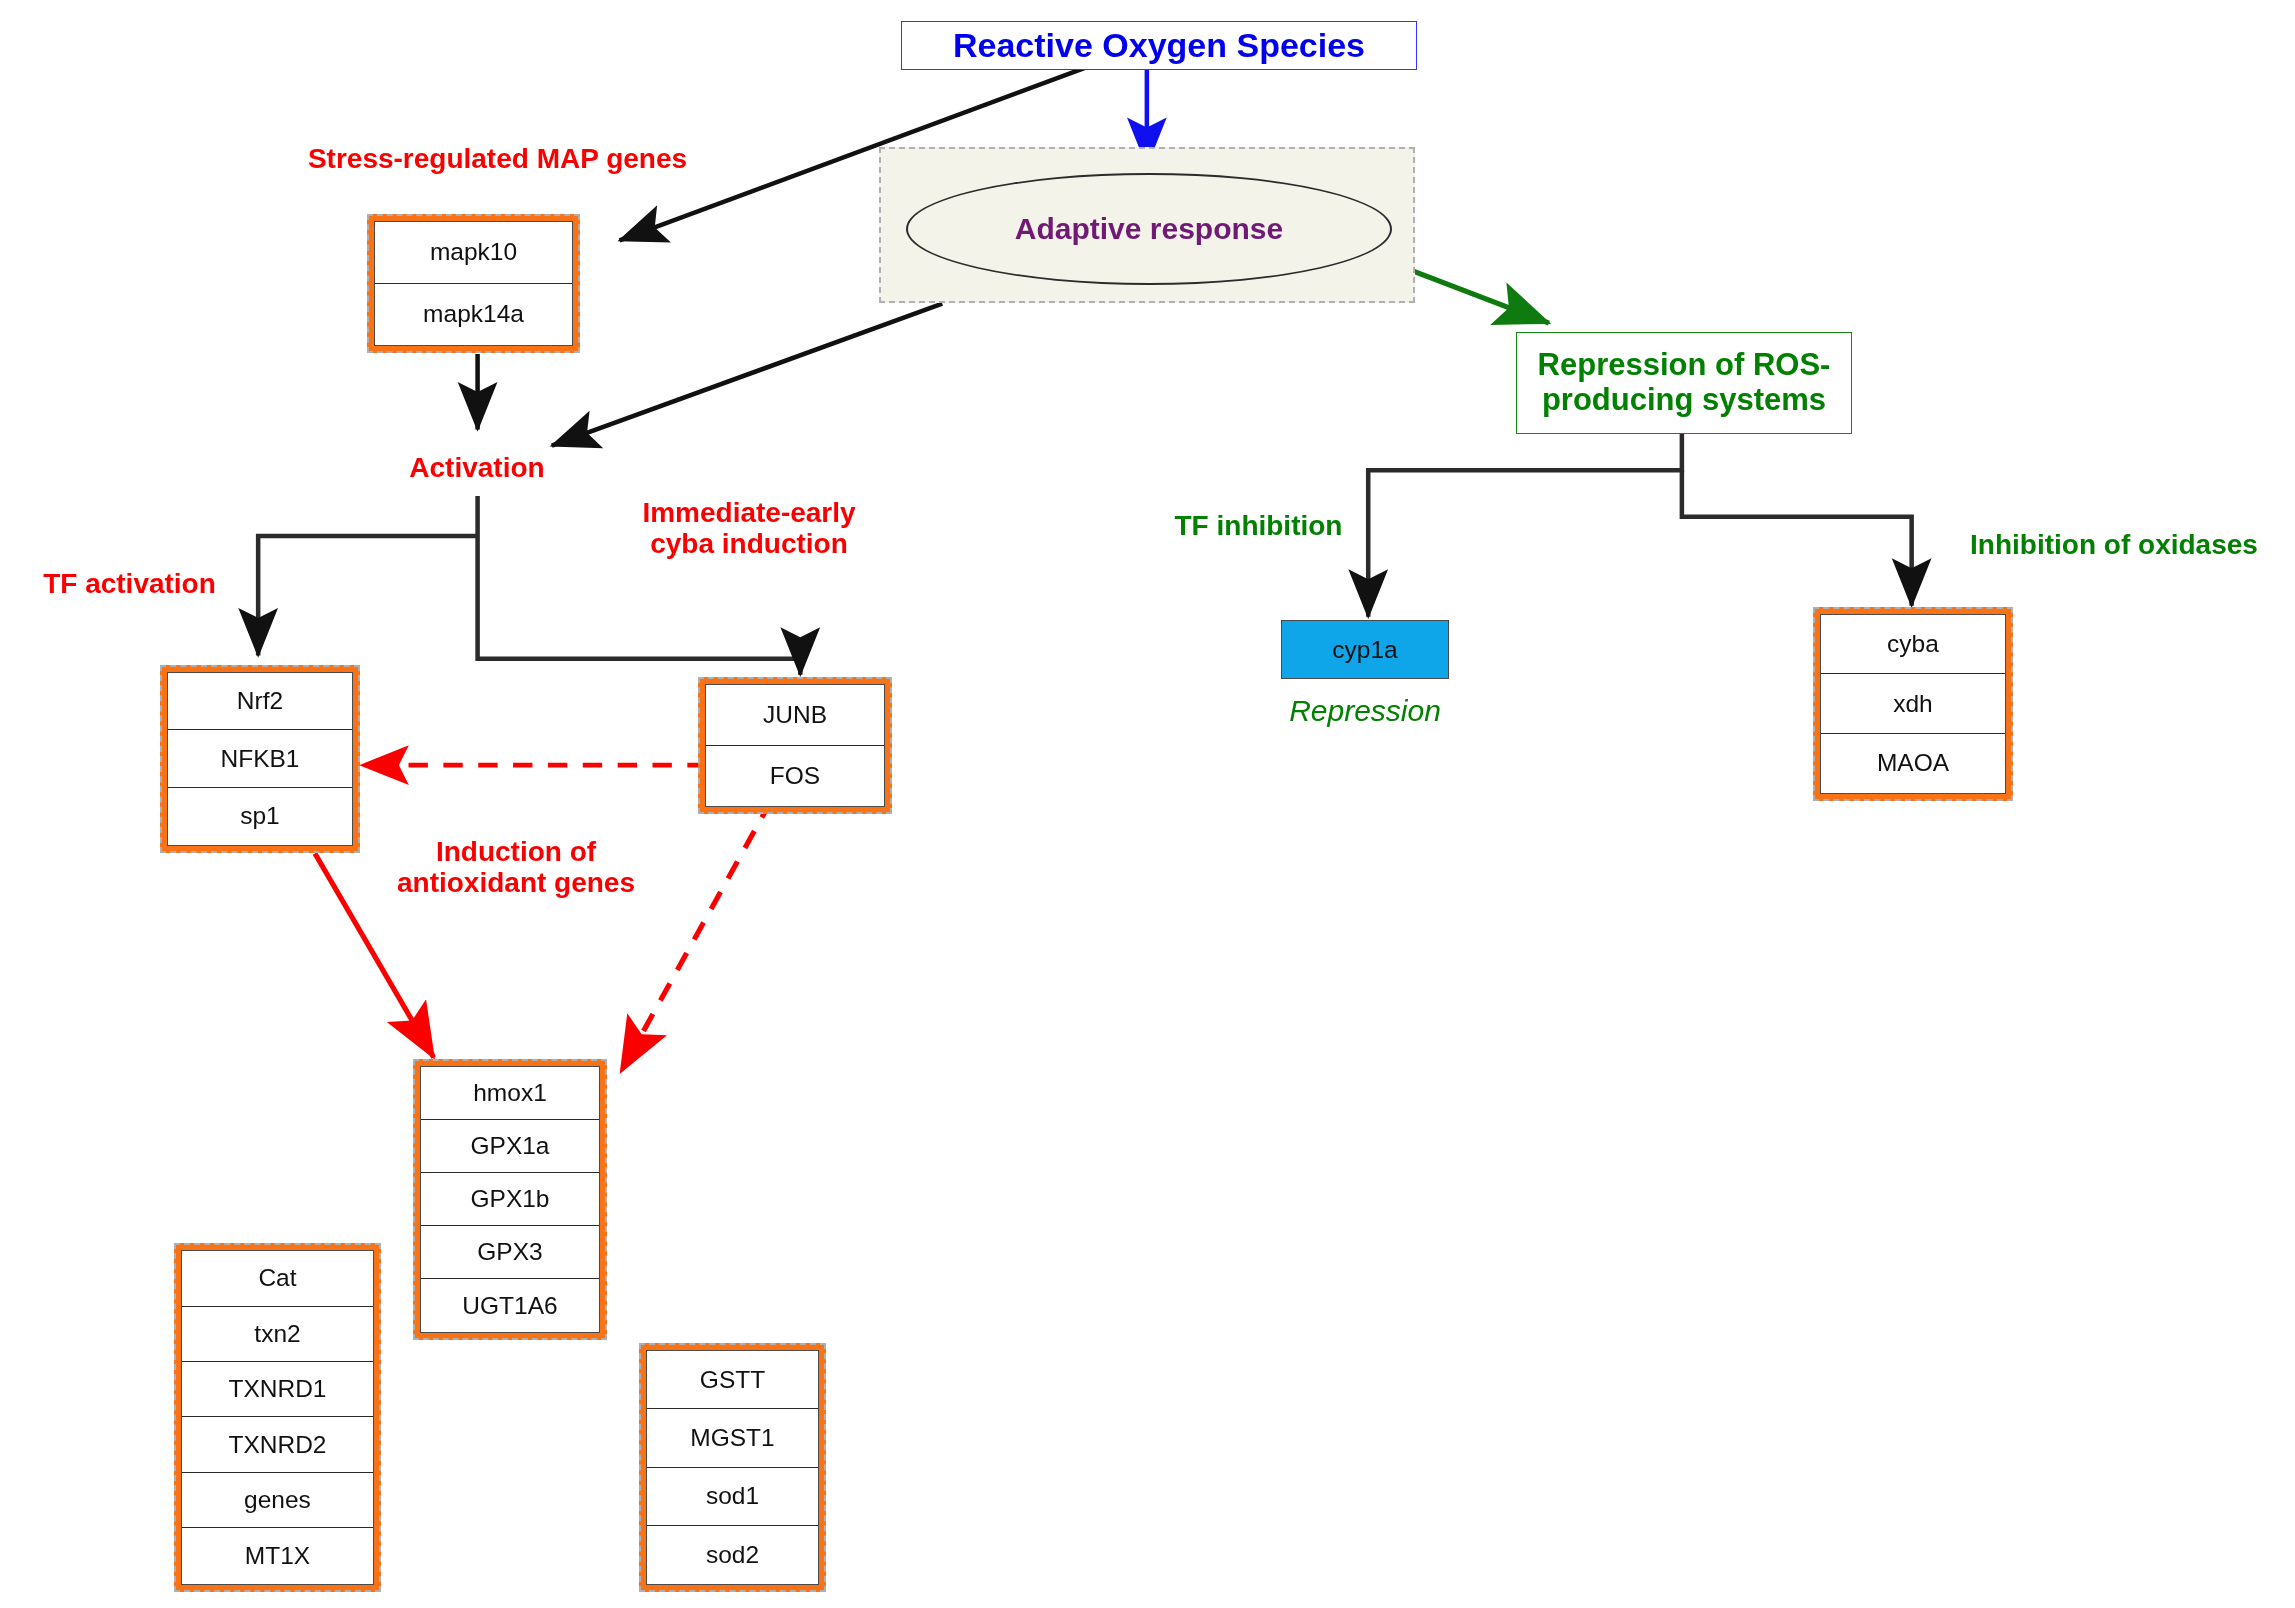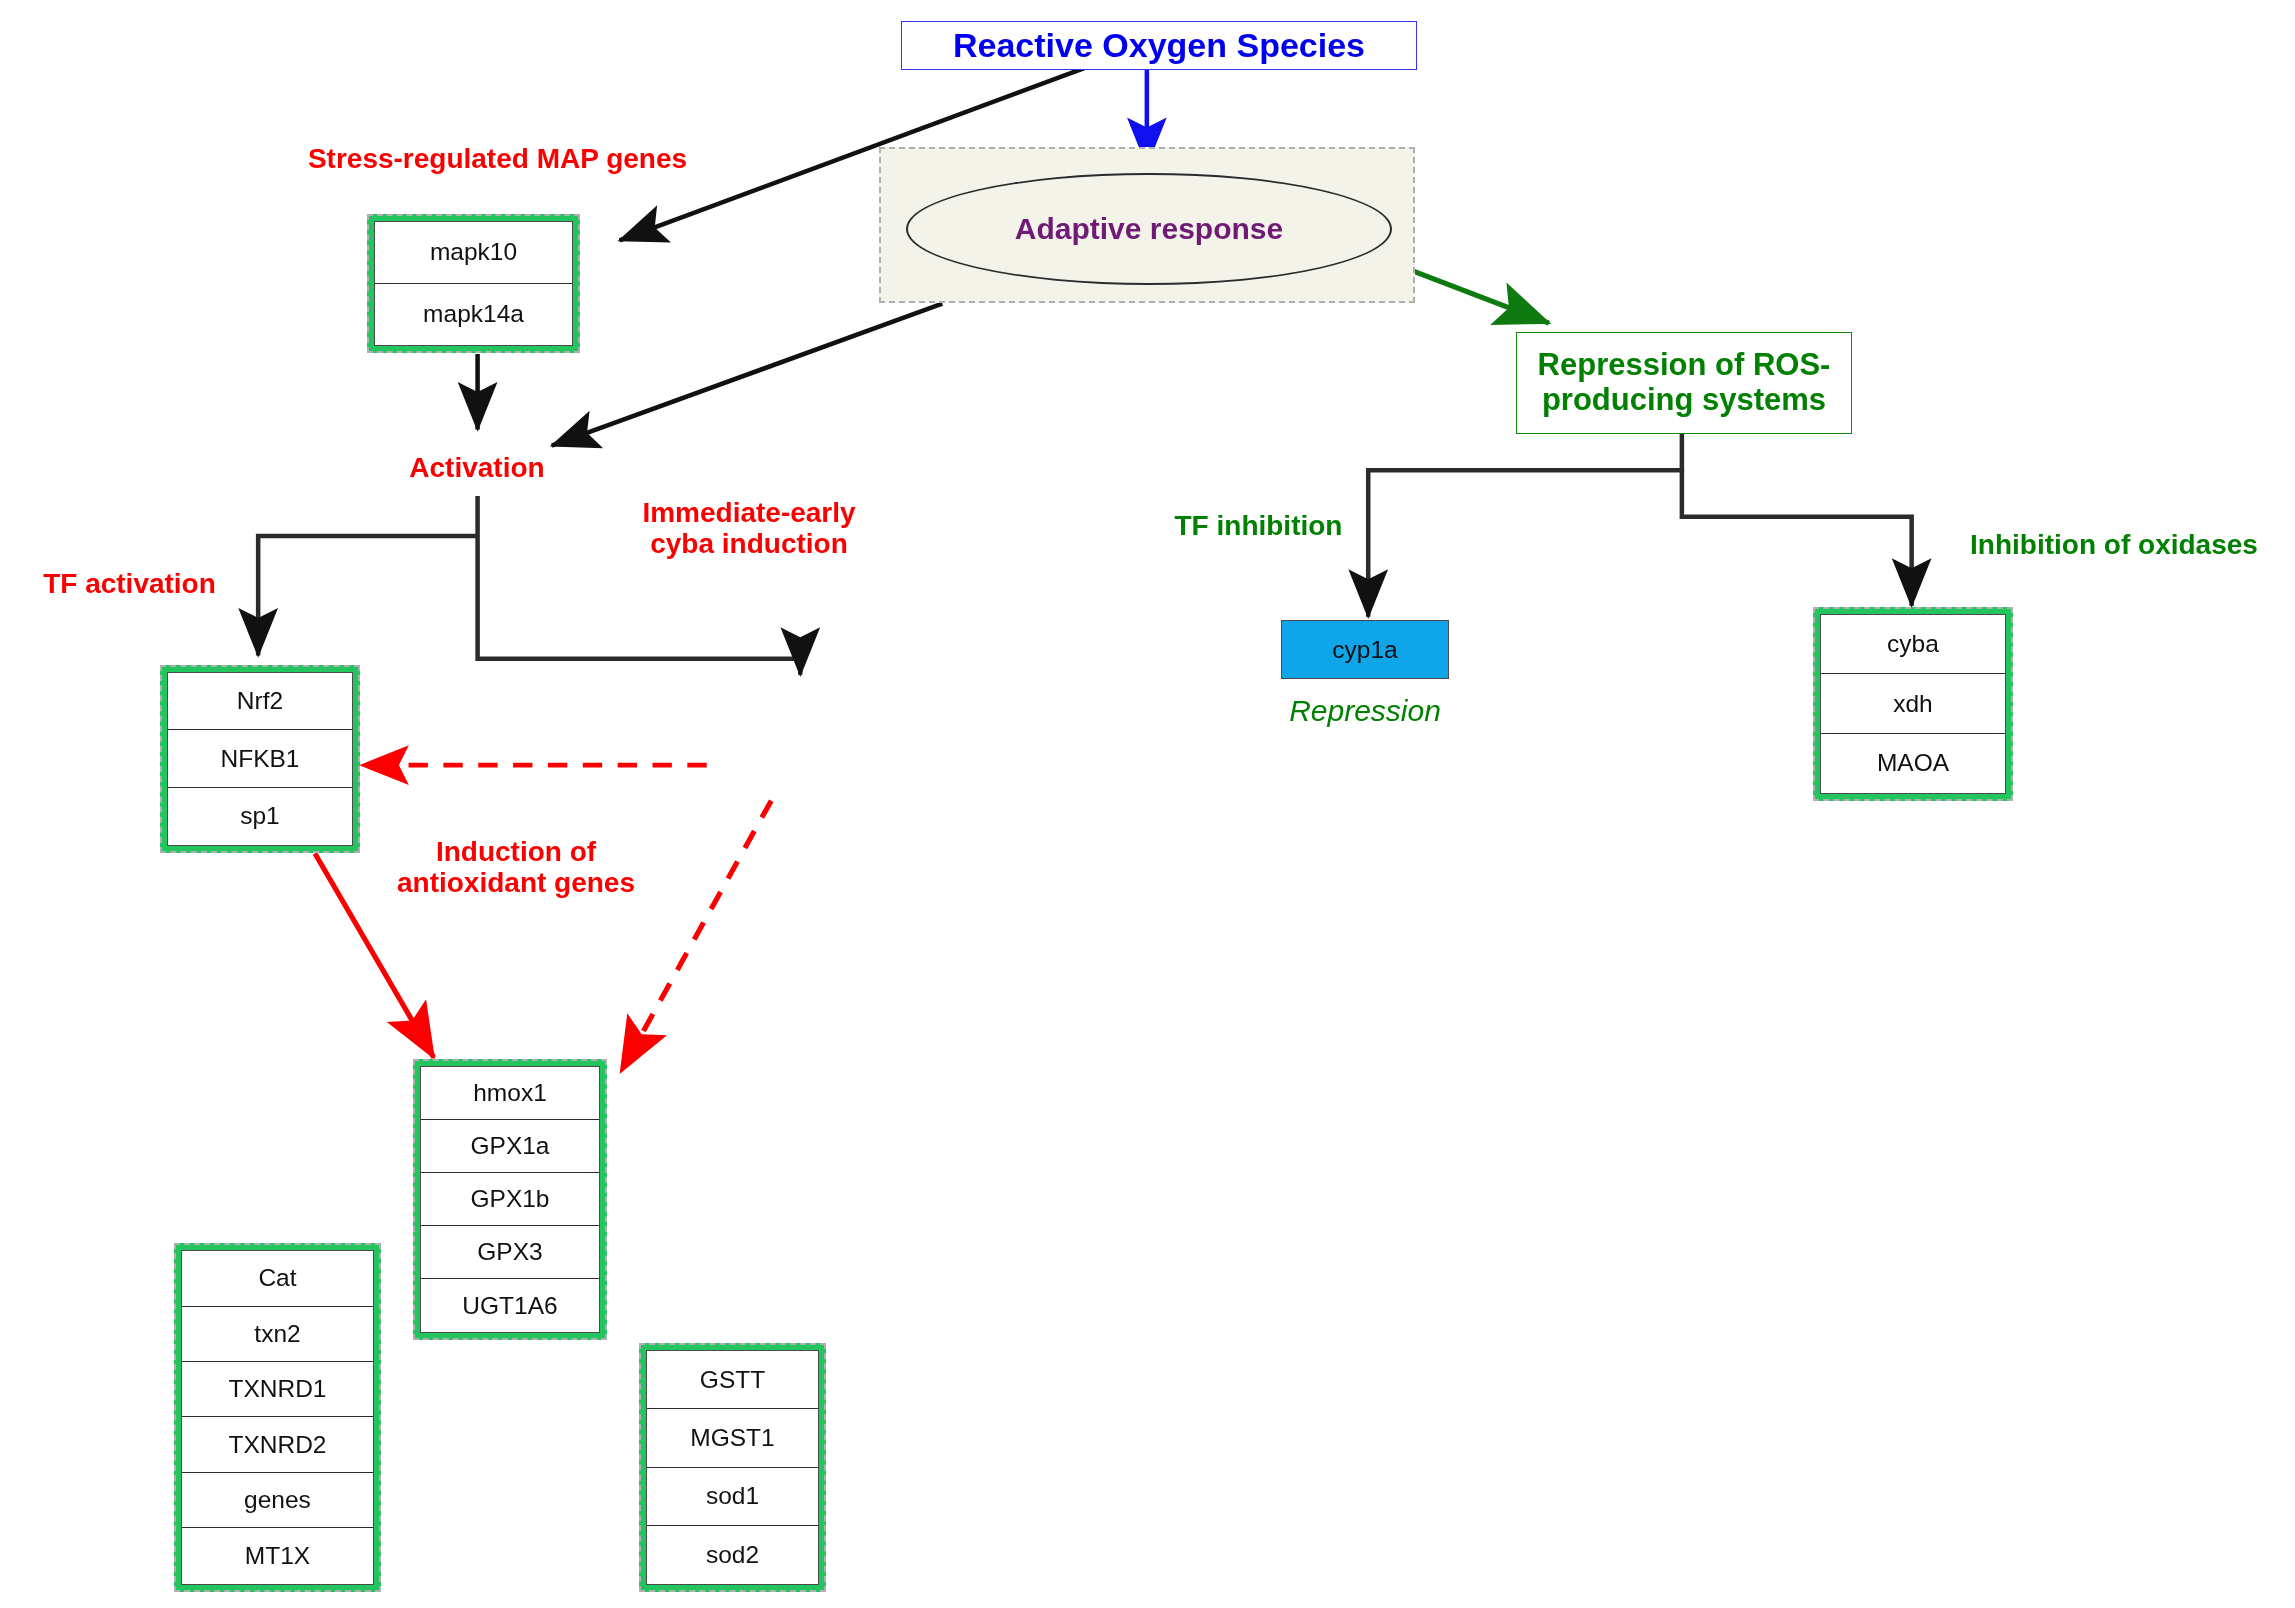--- a/index.html
+++ b/index.html
@@ -1,21 +1,21 @@
 <!DOCTYPE html>
 <html style="font-size:10.3px"><head>
 <meta charset="utf-8">
 <style>
   html,body{margin:0;padding:0;background:#ffffff;}
   body{font-family:"Liberation Sans", sans-serif;}
   #stage{position:relative;width:2295px;height:1609px;background:#ffffff;overflow:hidden;}
   #wires{position:absolute;left:0;top:0;width:2295px;height:1609px;pointer-events:none;}
 
   
-  .grp{position:absolute;border:2.6px dashed #b0b0b0;background:#22c55e;box-sizing:border-box;padding:5px;}
+  .grp{position:absolute;border:2.6px dashed #b0b0b0;background:#f97316;box-sizing:border-box;padding:5px;}
   .stack{border:1.9px solid #4a4a4a;background:#ffffff;box-sizing:border-box;}
   .gene{border-bottom:1.9px solid #2b2b2b;text-align:center;color:#111111;
         display:flex;align-items:center;justify-content:center;box-sizing:border-box;}
   .gene:last-child{border-bottom:none;}
 
   .titlebox{position:absolute;box-sizing:border-box;display:flex;align-items:center;justify-content:center;
             text-align:center;font-weight:bold;background:#ffffff;}
   .ros{border:1.9px solid #3333ff;color:#0000ee;font-size:34px;}
   .repr{border:1.9px solid #128a12;color:#018001;font-size:31px;line-height:1.12;}
 
@@ -119,20 +119,26 @@
   </div>
 
   <div class="grp" style="left:160px;top:665px;width:200px;height:188px;">
     <div class="stack" style="width:100%;height:100%;">
       <div class="gene" style="height:33.34%;font-size:24.5px;">Nrf2</div>
       <div class="gene" style="height:33.33%;font-size:24.5px;">NFKB1</div>
       <div class="gene" style="height:33.33%;font-size:24.5px;">sp1</div>
     </div>
   </div>
 
+  <div class="grp" style="left:698px;top:677px;width:194px;height:137px;">
+    <div class="stack" style="width:100%;height:100%;">
+      <div class="gene" style="height:50%;font-size:24.5px;">JUNB</div>
+      <div class="gene" style="height:50%;font-size:24.5px;">FOS</div>
+    </div>
+  </div>
 
   <div class="lbl lbl-red" style="left:387px;top:836px;width:258px;font-size:28px;text-align:center;">
     <span>Induction of antioxidant genes</span>
   </div>
 
   <div class="grp" style="left:413px;top:1059px;width:194px;height:281px;">
     <div class="stack" style="width:100%;height:100%;">
       <div class="gene" style="height:20%;font-size:24.5px;">hmox1</div>
       <div class="gene" style="height:20%;font-size:24.5px;">GPX1a</div>
       <div class="gene" style="height:20%;font-size:24.5px;">GPX1b</div>

